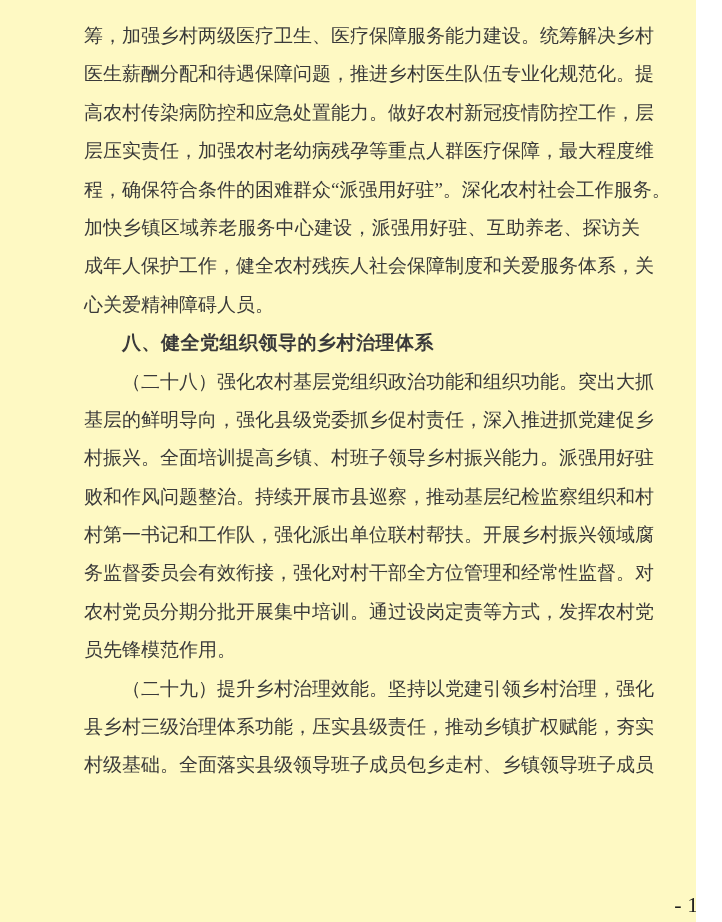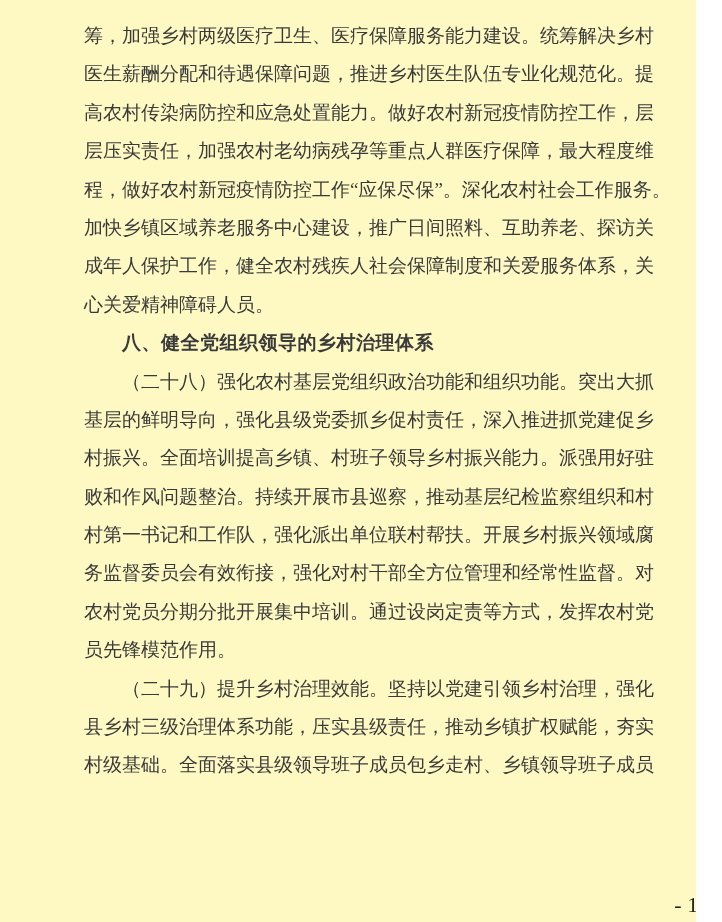--- a/index.html
+++ b/index.html
@@ -59,22 +59,22 @@
 </head>
 <body>
 
 <div id="page">
   <div id="doc-body">
       <div class="block para">
         <div class="line">筹，加强乡村两级医疗卫生、医疗保障服务能力建设。统筹解决乡村</div>
         <div class="line">医生薪酬分配和待遇保障问题，推进乡村医生队伍专业化规范化。提</div>
         <div class="line">高农村传染病防控和应急处置能力。做好农村新冠疫情防控工作，层</div>
         <div class="line">层压实责任，加强农村老幼病残孕等重点人群医疗保障，最大程度维</div>
-        <div class="line">程，做好农村新冠疫情防控工作“应保尽保”。深化农村社会工作服务。</div>
-        <div class="line">加快乡镇区域养老服务中心建设，推广日间照料、互助养老、探访关</div>
+        <div class="line">程，确保符合条件的困难群众“派强用好驻”。深化农村社会工作服务。</div>
+        <div class="line">加快乡镇区域养老服务中心建设，派强用好驻、互助养老、探访关</div>
         <div class="line">成年人保护工作，健全农村残疾人社会保障制度和关爱服务体系，关</div>
         <div class="line last-line">心关爱精神障碍人员。</div>
       </div>
       <div class="block heading">
         <div class="line">八、健全党组织领导的乡村治理体系</div>
       </div>
       <div class="block para indented">
         <div class="line">（二十八）强化农村基层党组织政治功能和组织功能。突出大抓</div>
         <div class="line">基层的鲜明导向，强化县级党委抓乡促村责任，深入推进抓党建促乡</div>
         <div class="line">村振兴。全面培训提高乡镇、村班子领导乡村振兴能力。派强用好驻</div>

